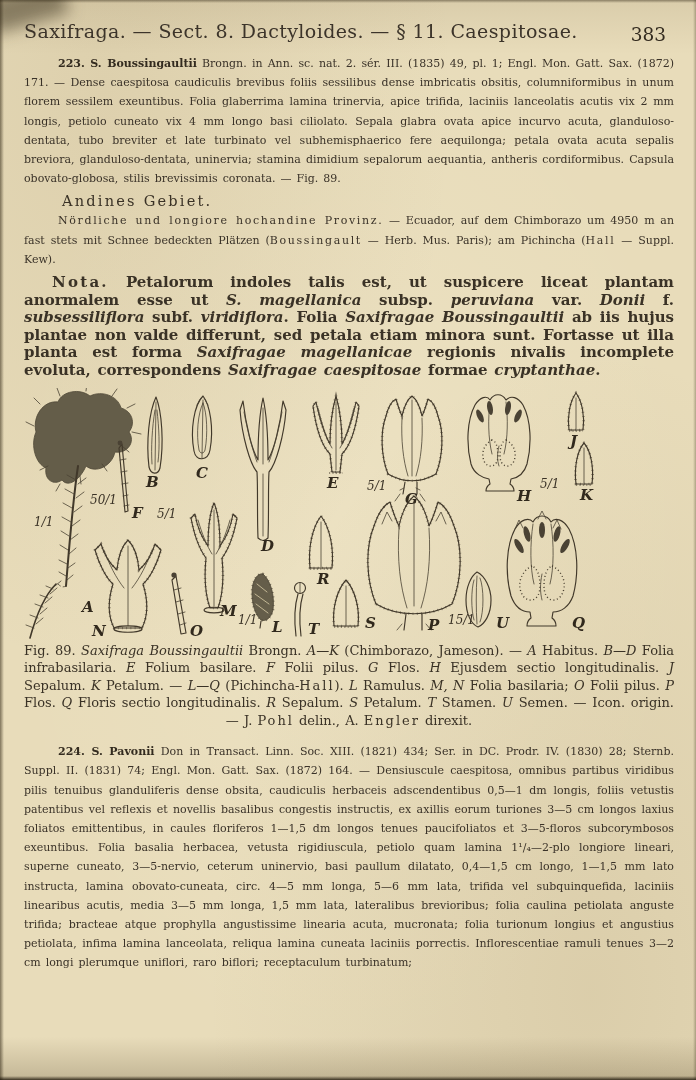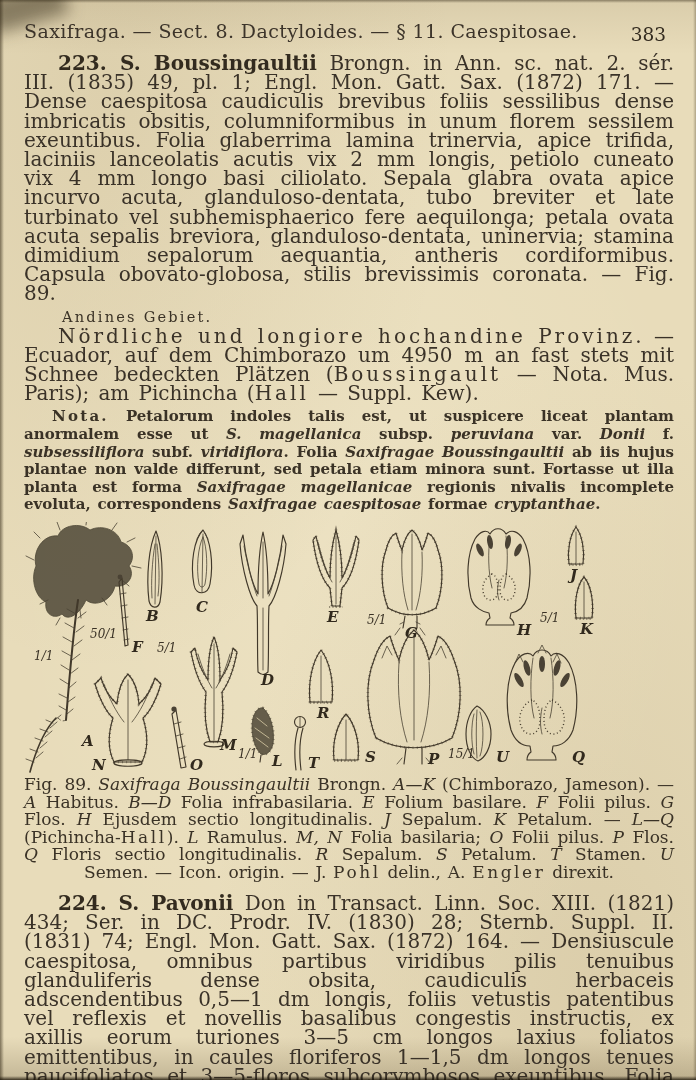--- a/index.html
+++ b/index.html
@@ -25,25 +25,25 @@
   .edge-right{right:0;top:0;bottom:0;width:3px;background:linear-gradient(270deg,rgba(42,32,14,.30),rgba(42,32,14,0));}
   .edge-bottom{left:0;bottom:0;right:0;height:4px;background:linear-gradient(0deg,rgba(25,18,6,.8),rgba(25,18,6,0));}
   .corner-smudge{position:absolute;left:-12px;top:-12px;width:78px;height:36px;
     background:rgba(40,30,14,.45);filter:blur(8px);transform:rotate(-16deg);pointer-events:none;}
 
   header.page-head{position:relative;height:26px;margin-bottom:12px;}
   .running-title{text-align:left;font-size:19px;letter-spacing:.4px;padding-top:4px;color:#3c342a;}
   .page-number{position:absolute;right:8px;top:8px;font-size:18.5px;color:#332b1f;}
 
   p{margin:0;}
-  .body-text{font-size:20px;line-height:19.2px;text-align:justify;word-spacing:.14em;color:#3a3228;}
+  .body-text{font-size:11px;line-height:19.2px;text-align:justify;word-spacing:.14em;color:#3a3228;}
   .indent{text-indent:34px;}
   .region-line{margin:3px 0 1px 38px;font-size:14.6px;line-height:19px;}
   .nota{font-size:15px;line-height:17.6px;text-align:justify;text-indent:28px;margin-top:5px;word-spacing:.1em;font-weight:bold;}
-  .caption{font-size:17px;line-height:17.5px;text-align:justify;text-align-last:center;word-spacing:.08em;margin-top:2px;}
+  .caption{font-size:13px;line-height:17.5px;text-align:justify;text-align-last:center;word-spacing:.08em;margin-top:2px;}
   .sp224{margin-top:13px;}
 
   .seg-b{font-weight:bold;color:#332b1f;}
   .seg-i{font-style:italic;}
   .seg-sp{letter-spacing:.15em;}
 
   figure.plate{margin:8px 0 4px 0;}
   svg.plate-svg{display:block;}
   .ln{fill:none;stroke:#41382a;stroke-width:1.15;stroke-linecap:round;stroke-linejoin:round;}
   .thin{fill:none;stroke:#4a4233;stroke-width:.8;stroke-linecap:round;}
@@ -66,21 +66,21 @@
   <div class="corner-smudge"></div>
 
   <header class="page-head">
     <div class="running-title">Saxifraga. — Sect. 8. Dactyloides. — § 11. Caespitosae.</div>
     <div class="page-number">383</div>
   </header>
 
   <main>
     <p class="body-text indent"><span class="seg-b">223. </span><span class="seg-b">S. Boussingaultii</span><span class="seg-n"> Brongn. in Ann. sc. nat. 2. sér. III. (1835) 49, pl. 1; Engl. Mon. Gatt. Sax. (1872) 171. — Dense caespitosa caudiculis brevibus foliis sessilibus dense imbricatis obsitis, columniformibus in unum florem sessilem exeuntibus. Folia glaberrima lamina trinervia, apice trifida, laciniis lanceolatis acutis vix 2 mm longis, petiolo cuneato vix 4 mm longo basi ciliolato. Sepala glabra ovata apice incurvo acuta, glanduloso-dentata, tubo breviter et late turbinato vel subhemisphaerico fere aequilonga; petala ovata acuta sepalis breviora, glanduloso-dentata, uninervia; stamina dimidium sepalorum aequantia, antheris cordiformibus. Capsula obovato-globosa, stilis brevissimis coronata. — Fig. 89.</span></p>
     <p class="region-line"><span class="seg-sp">Andines Gebiet.</span></p>
-    <p class="body-text indent"><span class="seg-sp">Nördliche und longiore hochandine Provinz.</span><span class="seg-n"> — Ecuador, auf dem Chimborazo um 4950 m an fast stets mit Schnee bedeckten Plätzen (</span><span class="seg-sp">Boussingault</span><span class="seg-n"> — Nota. Mus. Paris); am Pichincha (</span><span class="seg-sp">Hall</span><span class="seg-n"> — Suppl. Kew).</span></p>
+    <p class="body-text indent"><span class="seg-sp">Nördliche und longiore hochandine Provinz.</span><span class="seg-n"> — Ecuador, auf dem Chimborazo um 4950 m an fast stets mit Schnee bedeckten Plätzen (</span><span class="seg-sp">Boussingault</span><span class="seg-n"> — Herb. Mus. Paris); am Pichincha (</span><span class="seg-sp">Hall</span><span class="seg-n"> — Suppl. Kew).</span></p>
     <p class="nota"><span class="seg-sp">Nota.</span><span class="seg-n"> Petalorum indoles talis est, ut suspicere liceat plantam anormalem esse ut </span><span class="seg-i">S. magellanica</span><span class="seg-n"> subsp. </span><span class="seg-i">peruviana</span><span class="seg-n"> var. </span><span class="seg-i">Donii</span><span class="seg-n"> f. </span><span class="seg-i">subsessiliflora</span><span class="seg-n"> subf. </span><span class="seg-i">viridiflora</span><span class="seg-n">. Folia </span><span class="seg-i">Saxifragae Boussingaultii</span><span class="seg-n"> ab iis hujus plantae non valde differunt, sed petala etiam minora sunt. Fortasse ut illa planta est forma </span><span class="seg-i">Saxifragae magellanicae</span><span class="seg-n"> regionis nivalis incomplete evoluta, correspondens </span><span class="seg-i">Saxifragae caespitosae</span><span class="seg-n"> formae </span><span class="seg-i">cryptanthae</span><span class="seg-n">.</span></p>
 
     <figure class="plate">
       <svg class="plate-svg" width="650" height="252" viewBox="0 0 650 252">
 
         <g>
           <path class="plantfill" d="M12,44 C8,28 20,12 34,14 C38,3 56,0 66,8 C78,2 94,8 97,20 C108,23 112,35 105,44 C112,54 103,66 91,64 C88,78 72,86 62,78 C56,92 44,100 38,92 C30,98 20,92 22,80 C12,76 6,58 12,44 Z"></path>
           <path class="thin" d="M10,38 l-8,-4 M16,16 l-6,-6 M36,8 l-3,-8 M62,3 l1,-8 M88,8 l5,-7 M103,20 l8,-4 M108,44 l9,2 M98,58 l7,6 M78,76 l5,7 M56,88 l1,8 M36,96 l-4,7 M24,78 l-8,4"></path>
           <path class="ln" style="stroke-width:2" d="M54,78 C49,112 45,160 42,198"></path>
           <path class="thin" d="M52,92 l-9,-5 M54,96 l8,-6 M50,106 l-9,-5 M52,110 l8,-6 M48,120 l-9,-5 M50,124 l8,-6 M47,134 l-9,-5 M48,138 l8,-6 M45,148 l-8,-5 M46,152 l8,-6 M44,162 l-8,-5 M45,166 l7,-6 M43,176 l-8,-4 M44,180 l7,-5 M42,188 l-7,-4 M43,192 l6,-5"></path>

